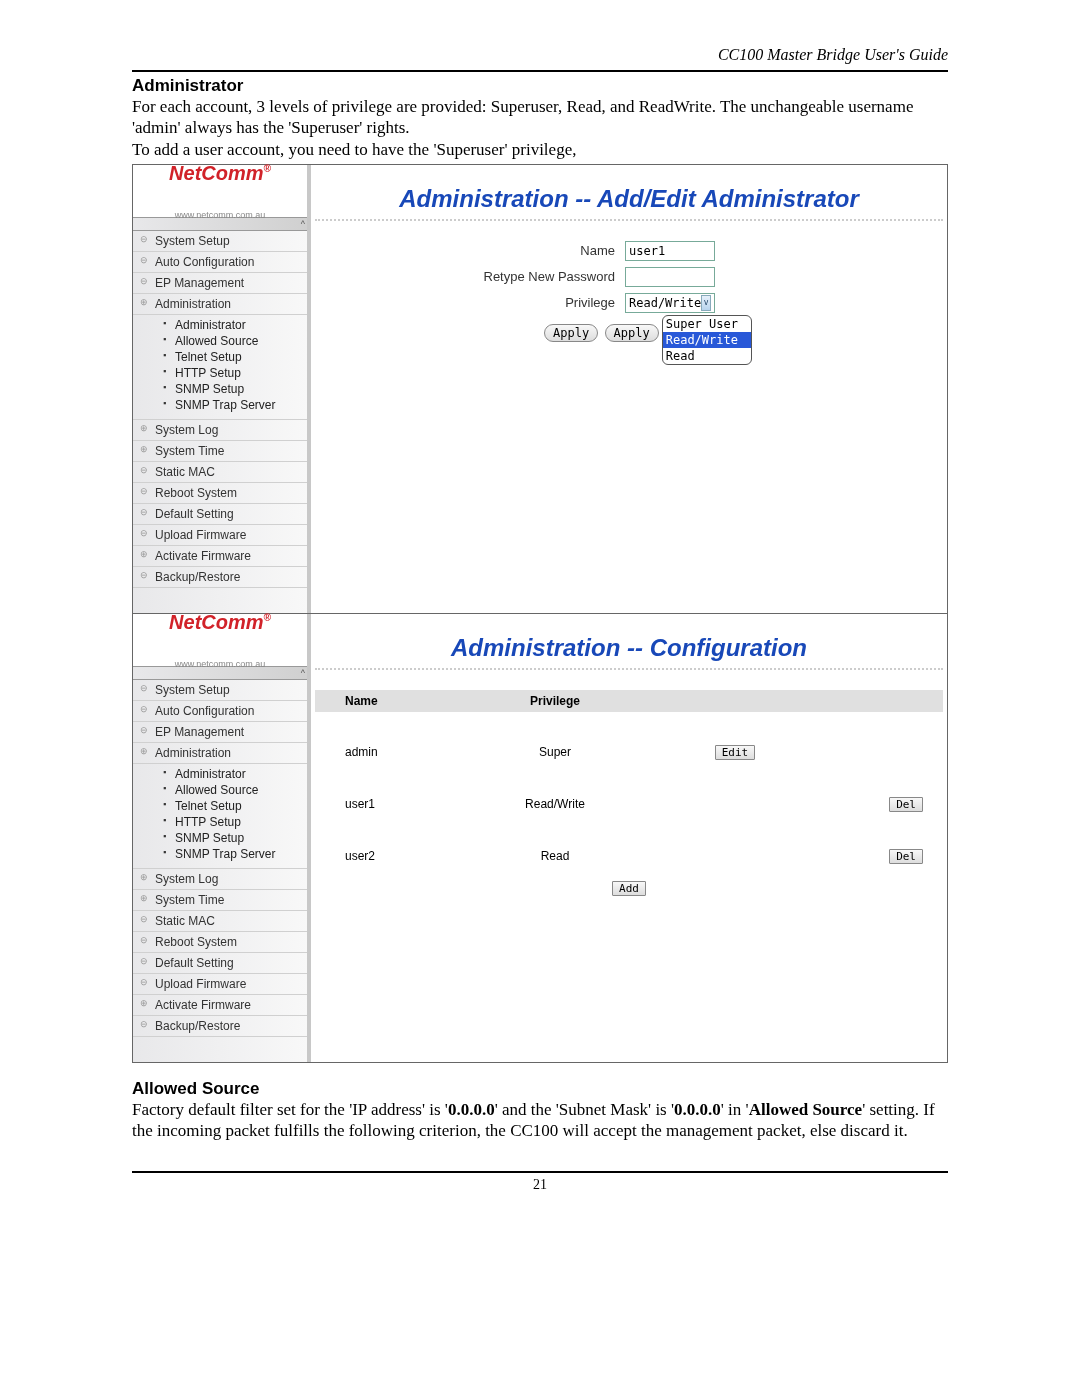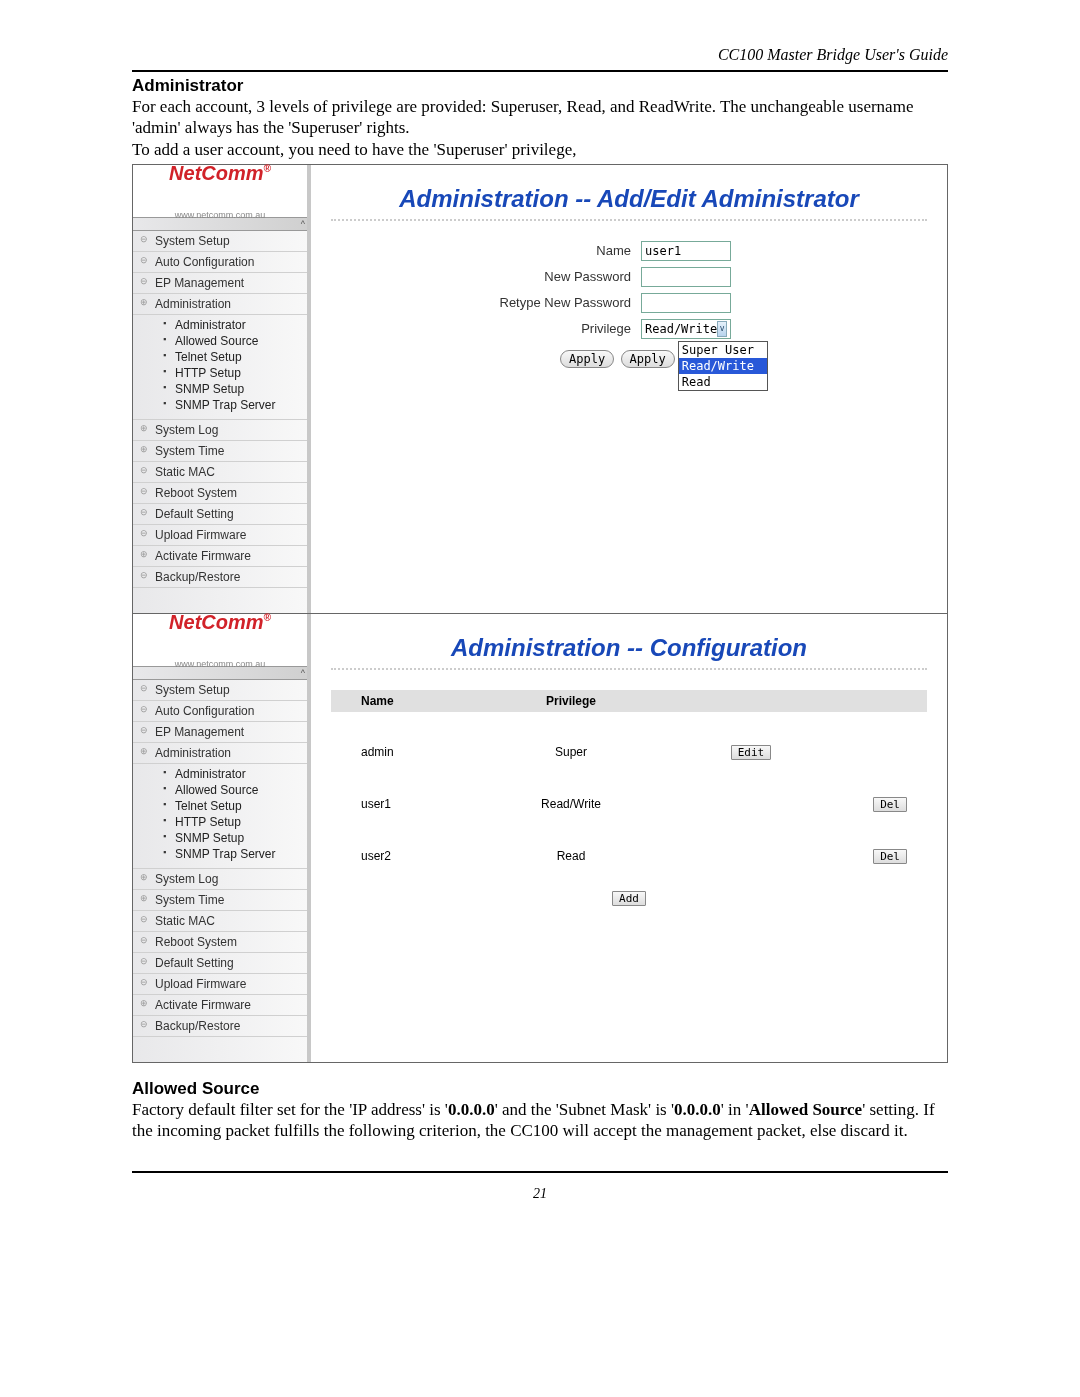--- a/index.html
+++ b/index.html
@@ -14,43 +14,43 @@
 .logo { background: #fff; height: 52px; display: flex; flex-direction: column; align-items: center; justify-content: center; color: #D12229; font-weight: bold; font-style: italic; font-size: 20px; gap: 25px; }
 .logo .sub { font-size: 9px; color: #888; font-style: normal; font-weight: normal; }
 .scrollbar-top { width: 100%; height: 14px; background: linear-gradient(to right, #e8e8ea, #d0d0d0); border-top: 1px solid #999; border-bottom: 1px solid #999; display: flex; align-items: center; justify-content: flex-end; padding-right: 2px; font-size: 9px; color: #555; }
 .nav-item { padding: 3px 6px 3px 22px; border-bottom: 1px solid #d0d0d0; color: #333; position: relative; font-size: 12px; }
 .nav-item::before { content: "○"; position: absolute; left: 7px; font-size: 9px; color: #999; }
 .nav-item.plus::before { content: "⊕"; }
 .nav-item.minus::before { content: "⊖"; }
 .sub-items { padding: 2px 0 6px 30px; border-bottom: 1px solid #d0d0d0; }
 .sub-item { font-size: 12px; color: #222; padding: 1px 0; position: relative; padding-left: 12px; }
 .sub-item::before { content: "▪"; position: absolute; left: 0; font-size: 9px; color: #333; }
-.content { flex: 1; padding: 10px 20px; }
+.content { flex: 1; padding: 10px 4px; }
 .content-title { color: #1848B8; font-size: 24px; font-weight: bold; font-style: italic; text-align: center; margin: 10px 0 6px; font-family: Verdana, sans-serif; }
 .dotted-line { border-bottom: 2px dotted #ccc; margin-bottom: 20px; }
 .form-row { display: flex; align-items: center; margin-bottom: 6px; font-size: 13px; }
 .form-label { width: 310px; text-align: right; padding-right: 10px; font-family: Verdana, sans-serif; color: #333; }
 .form-input { border: 1px solid #7a9; height: 20px; width: 90px; font-size: 12px; padding: 0 3px; font-family: monospace; }
 .dropdown { border: 1px solid #7a9; height: 20px; width: 90px; font-size: 12px; display: inline-flex; align-items: center; padding: 0 3px; background: #fff; justify-content: space-between; font-family: monospace; }
 .dropdown-arrow { width: 14px; height: 16px; background: linear-gradient(to bottom, #e6f0fa, #b8d4ee); border: 1px solid #8ab; display: inline-flex; align-items: center; justify-content: center; font-size: 8px; color: #246; }
 .option-list { border: 1px solid #555; width: 90px; font-size: 12px; margin-left: 320px; margin-top: -4px; font-family: monospace; }
 .option-item { padding: 1px 3px; }
 .option-item.selected { background: #2858d8; color: #fff; }
 .btn-row { text-align: left; padding-left: 240px; margin-top: 4px; }
 .btn { font-family: monospace; font-size: 12px; padding: 1px 8px; border: 1px solid #888; background: linear-gradient(to bottom, #f8f8f8, #ddd); border-radius: 9px; margin: 0 1px; display: inline-block; }
 .table-header { display: flex; background: #e0e0e0; font-weight: bold; font-size: 12px; padding: 4px 0; }
 .table-row { display: flex; font-size: 12px; padding: 5px 0; margin-top: 28px; }
 .col-1 { width: 150px; padding-left: 30px; }
 .col-2 { width: 180px; text-align: center; }
 .col-3 { width: 180px; text-align: center; }
 .col-4 { flex: 1; text-align: right; padding-right: 20px; }
 .small-btn { font-family: monospace; font-size: 11px; padding: 0px 6px; border: 1px solid #888; background: linear-gradient(to bottom, #f8f8f8, #ddd); border-radius: 1px; }
-.add-row { text-align: center; margin-top: 20px; }
+.add-row { text-align: center; margin-top: 10px; }
 .footer-line { border-top: 2px solid #000; margin-top: 12px; }
-.page-num { text-align: center; font-style: italic; font-size: 14px; margin-top: 13px; }
+.page-num { text-align: center; font-size: 14px; margin-top: 4px; }
 </style>
 </head>
 <body>
 
 <div class="page">
   <div class="header-text">CC100 Master Bridge User's Guide</div>
   <div class="header-line"></div>
 
   <div class="section-title">Administrator</div>
   <div class="body-text">For each account, 3 levels of privilege are provided: Superuser, Read, and ReadWrite. The unchangeable username 'admin' always has the 'Superuser' rights.</div>
@@ -85,40 +85,36 @@
       <div class="nav-item minus">Backup/Restore</div>
     </div>
     <div class="content">
       <div class="content-title">Administration -- Add/Edit Administrator</div>
       <div class="dotted-line"></div>
       <div class="form-row">
         <div class="form-label">Name</div>
         <input class="form-input" value="user1" style="">
       </div>
       <div class="form-row">
-        <div class="form-label">New Password</div>
-        <input class="form-input" type="password" style="">
-      </div>
-      <div class="form-row">
         <div class="form-label">Retype New Password</div>
         <input class="form-input" type="password" style="">
       </div>
       <div class="form-row">
         <div class="form-label">Privilege</div>
         <div class="dropdown">
           <span>Read/Write</span>
           <span class="dropdown-arrow">v</span>
         </div>
       </div>
       <div style="display:flex;">
         <div class="btn-row" style="padding-left:228px;">
           <span class="btn">Apply</span>
           <span class="btn">Apply</span>
         </div>
-        <div class="option-list" style="margin-left:2px;">
+        <div class="option-list" style="margin-left:2px;border-radius:6px;">
           <div class="option-item">Super User</div>
           <div class="option-item selected">Read/Write</div>
           <div class="option-item">Read</div>
         </div>
       </div>
     </div>
   </div>
 
   <div class="screenshot" style="height:450px;margin-top:-1px;">
     <div class="sidebar">

